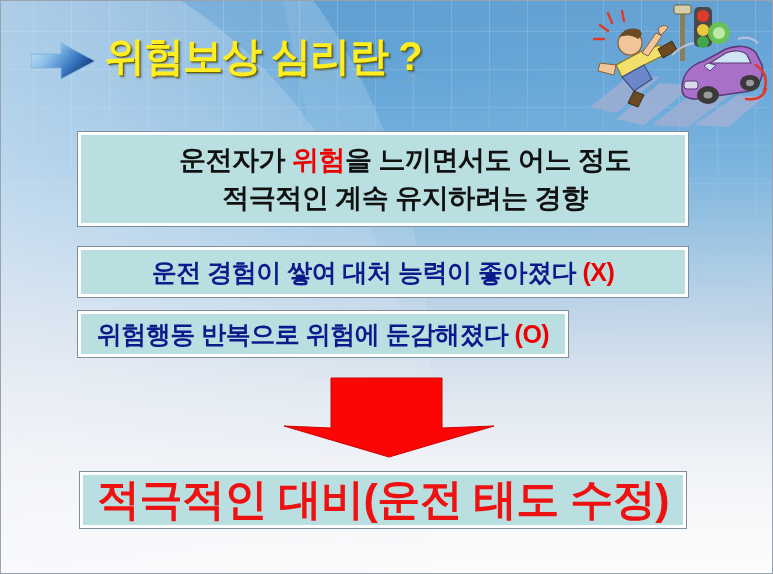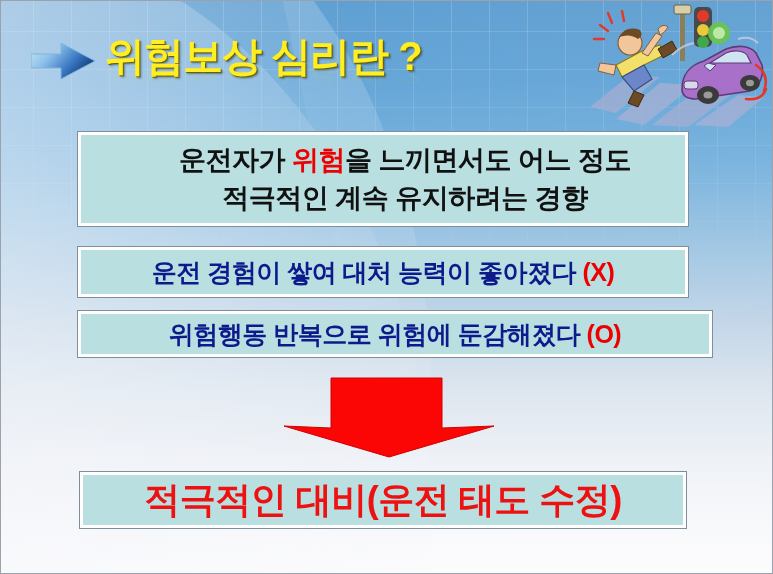--- a/index.html
+++ b/index.html
@@ -158,40 +158,40 @@
     margin-left: 44px;
   }
   .hl-red { color: #ee0000; }
 
   .tbox-2 {
     left: 76px; top: 245px;
     width: 612px; height: 52px;
   }
   .tbox-3 {
     left: 76px; top: 309px;
-    width: 636px; height: 48px; align-items: center;
+    width: 492px; height: 48px; align-items: center;
   }
   .tbox-2 .line, .tbox-3 .line {
     font-size: 25px;
     font-weight: bold;
     color: #0d1a8c;
     letter-spacing: -0.5px;
     white-space: nowrap;
   }
   .mark-red {
     color: #ee0000;
     font-weight: bold;
   }
 
   .tbox-4 {
     left: 78px; top: 470px;
     width: 608px; height: 58px;
   }
   .tbox-4 .line {
-    font-size: 36px;
+    font-size: 43px;
     font-weight: bold;
     color: #ee1111;
     letter-spacing: -0.5px;
     white-space: nowrap;
   }
 
   
   .down-arrow {
     position: absolute;
     left: 281px;

